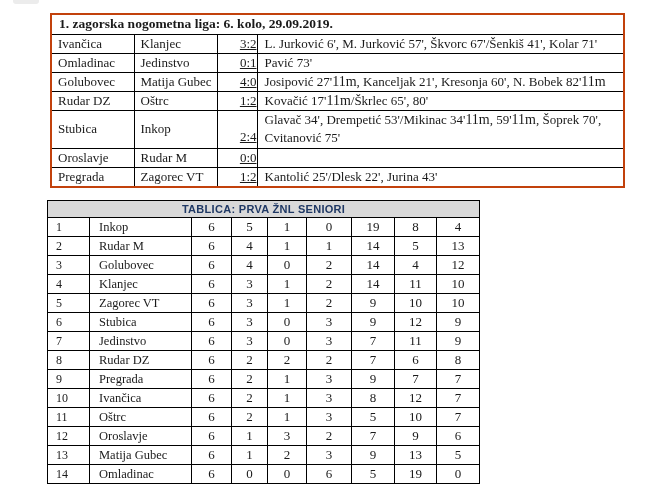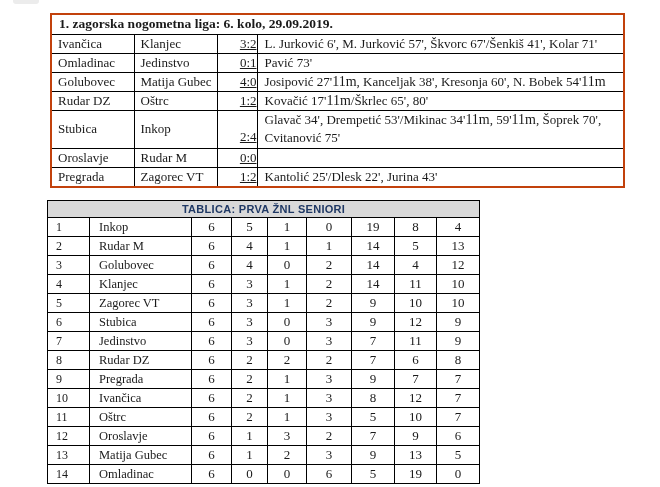--- a/index.html
+++ b/index.html
@@ -86,21 +86,21 @@
       <tr>
         <td class="home">Omladinac</td>
         <td class="away">Jedinstvo</td>
         <td class="score">0:1</td>
         <td class="scorers"><span>Pavić 73'</span></td>
       </tr>
       <tr>
         <td class="home">Golubovec</td>
         <td class="away">Matija Gubec</td>
         <td class="score">4:0</td>
-        <td class="scorers"><span>Josipović 27'</span><span class="small">11m</span><span>, Kanceljak 38', Kresonja 60', N. Bobek 54'</span><span class="small">11m</span></td>
+        <td class="scorers"><span>Josipović 27'</span><span class="small">11m</span><span>, Kanceljak 21', Kresonja 60', N. Bobek 82'</span><span class="small">11m</span></td>
       </tr>
       <tr>
         <td class="home">Rudar DZ</td>
         <td class="away">Oštrc</td>
         <td class="score">1:2</td>
         <td class="scorers"><span>Kovačić 17'</span><span class="small">11m</span><span>/Škrlec 65', 80'</span></td>
       </tr>
       <tr class="tall">
         <td class="home">Stubica</td>
         <td class="away">Inkop</td>

